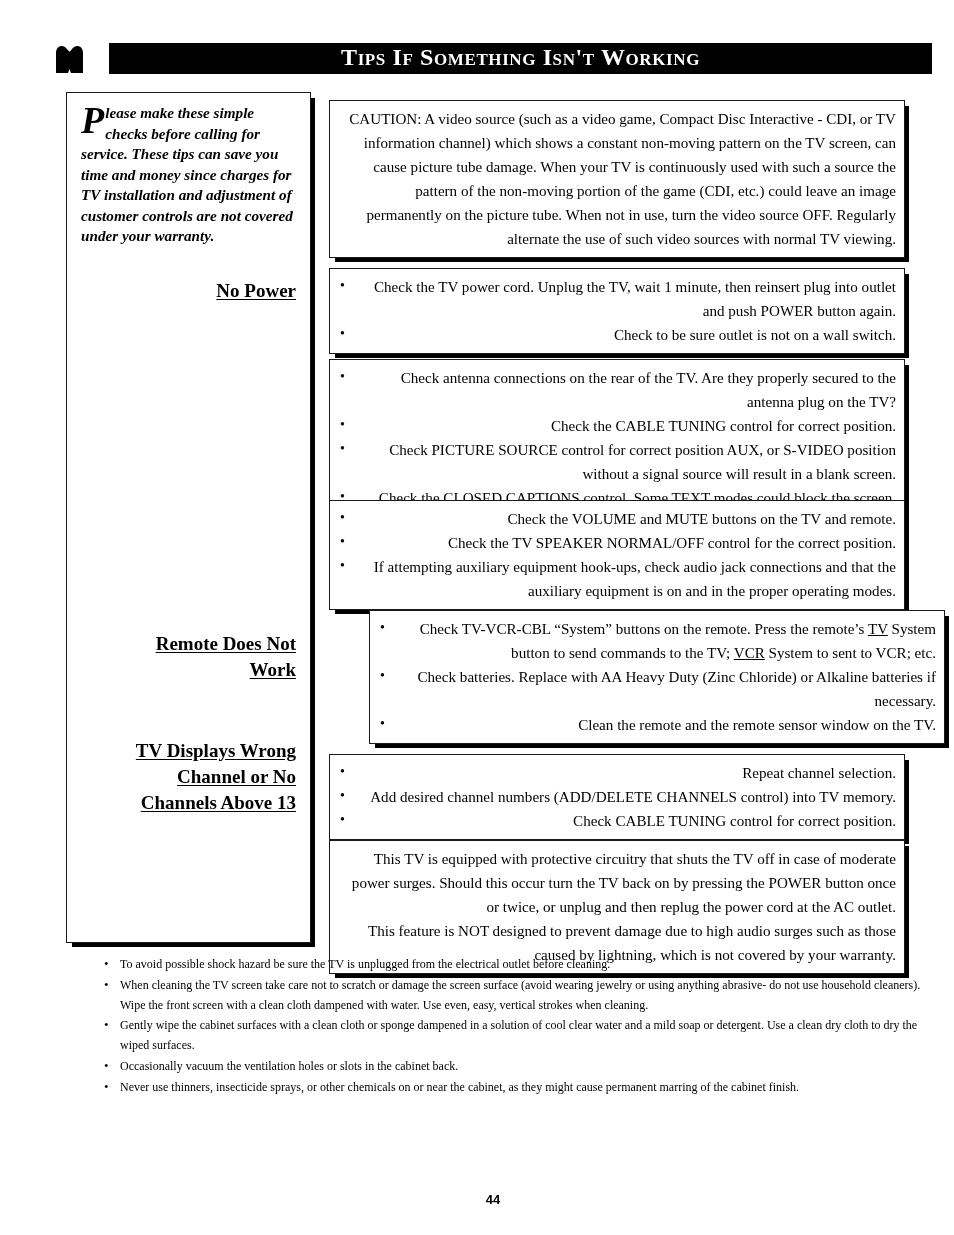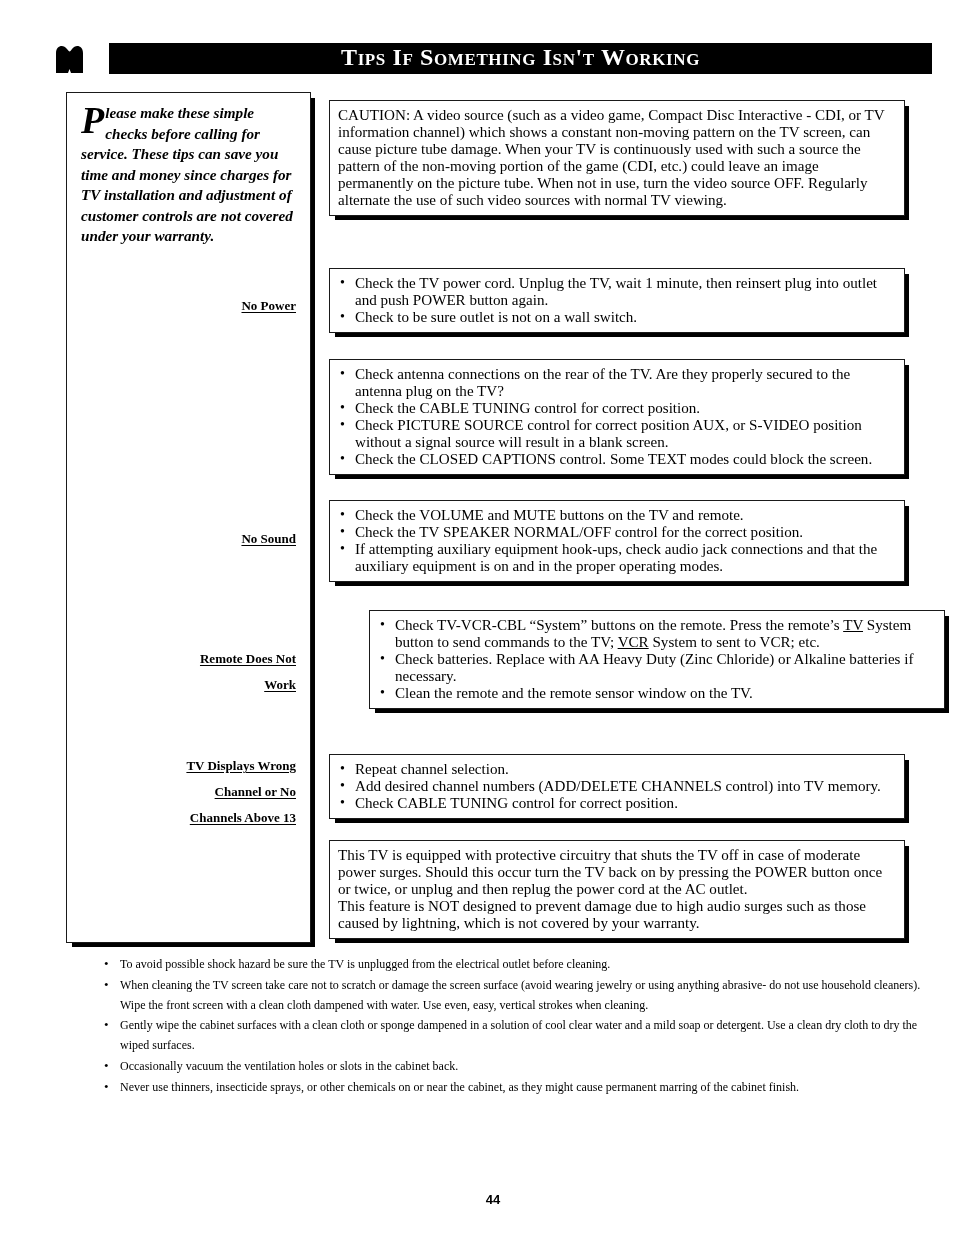--- a/index.html
+++ b/index.html
@@ -98,39 +98,39 @@
     font-weight: bold;
   }
 
   .side-label {
     position: absolute;
     right: 14px;
     width: 215px;
     text-align: right;
     font-family: "Liberation Serif", serif;
     font-weight: bold;
-    font-size: 13px;
+    font-size: 19px;
     line-height: 26px;
-    margin-top: 15px;
   }
   .side-label span.u {
     text-decoration: underline;
     text-underline-offset: 2px;
   }
 
   
   .rbox {
     left: 313px;
     width: 574px;
   }
   .rbox .inner {
     padding: 6px 8px 6px 8px;
     font-family: "Liberation Serif", serif;
     font-size: 15.1px;
-    line-height: 17px;
+    line-height: 24px;
+    text-align: right;
   }
   .plain-para {
     margin: 0;
     text-indent: 0;
   }
   ul.checks {
     list-style: none;
     margin: 0;
     padding: 0;
   }
@@ -213,23 +213,20 @@
 
     <div class="intro">
       <span class="dropcap">P</span><span>lease make these simple checks before calling for service.  These tips can save you time and money since charges for TV installation and adjustment of customer controls are not covered under your warranty.</span>
     </div>
 
     <div class="side-label" style="top:185px;">
       <span class="u">No Power</span>
     </div>
 
 
-    <div class="side-label" style="top:418px;">
-      <span class="u">No Sound</span>
-    </div>
 
     <div class="side-label" style="top:538px;">
       <span class="u">Remote Does Not</span><br>
       <span class="u">Work</span>
     </div>
 
     <div class="side-label" style="top:645px;">
       <span class="u">TV Displays Wrong</span><br>
       <span class="u">Channel or No</span><br>
       <span class="u">Channels Above 13</span>

